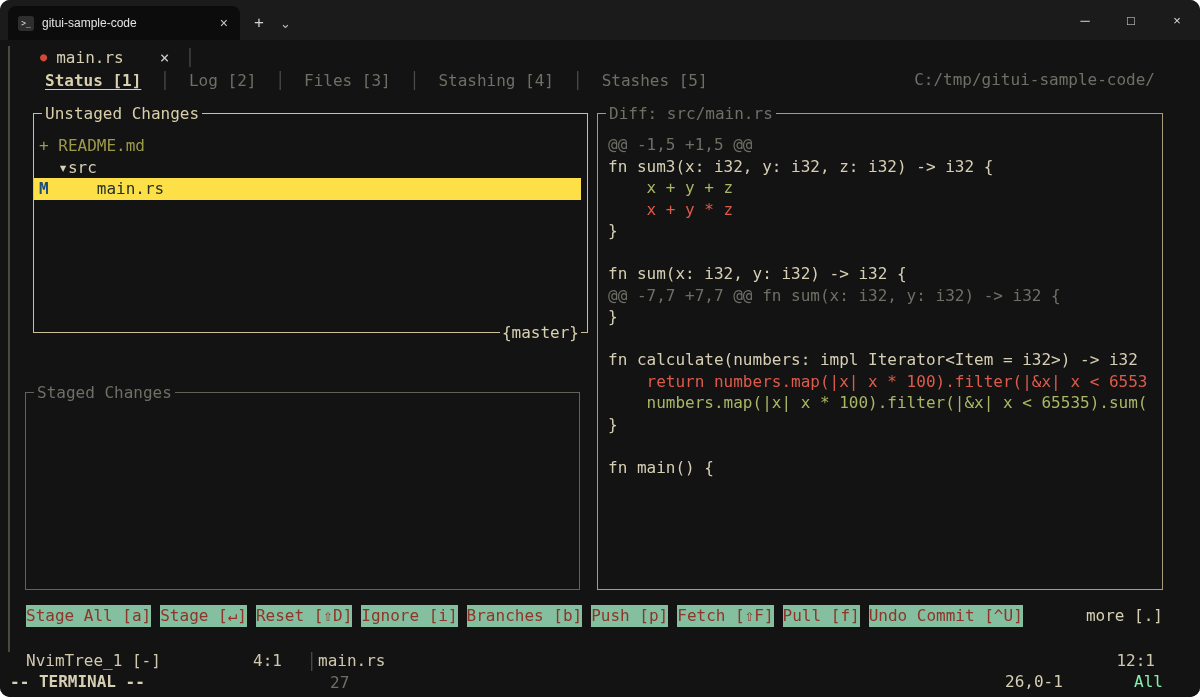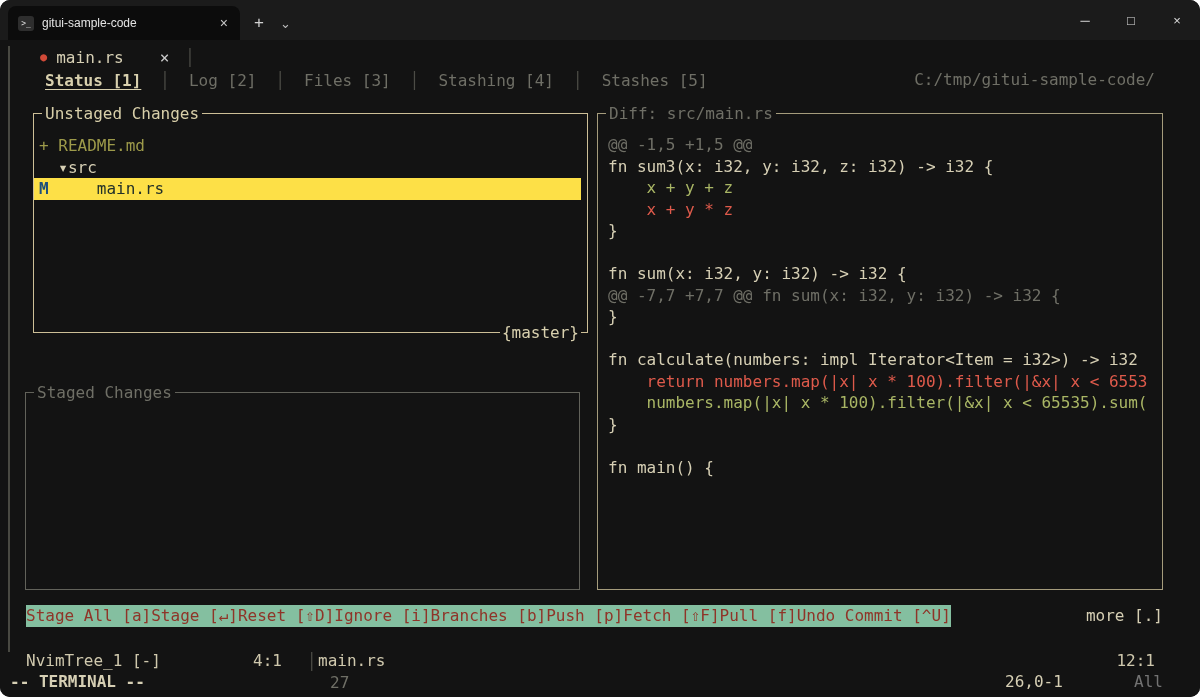--- a/index.html
+++ b/index.html
@@ -72,40 +72,40 @@
   .frow.modified.selected .flabel { color:#233129; }
 
   .dlines { padding:20px 4px 0 10px; }
   .dline { height:21.5px; white-space:pre; overflow:hidden; color:#d6cfb4; }
   .dline.hunk { color:#6f6f66; }
   .dline.removed { color:#de5a4b; }
   .dline.added { color:#a9b665; }
 
   
   .cmdbar { position:absolute; top:565px; left:26px; right:37px; height:21.5px;
-            display:flex; align-items:flex-end; white-space:pre; }
+            display:flex; gap:9px; align-items:flex-end; white-space:pre; }
   .chip { background:#84bfa0; color:#8f3428; }
   .more-cmds { margin-left:auto; color:#d6cfb4; }
 
   
   .glimpse { position:absolute; top:589px; left:0; right:0; height:21.5px; white-space:pre; }
   .glimpse .winsep { position:absolute; left:307px; color:#4c4c46; }
   .glimpse .lnum { position:absolute; left:330px; color:#6f6f66; }
   .glimpse .gcode { position:absolute; left:440px; color:#d6cfb4; }
 
   .statusline { position:absolute; top:610px; left:0; right:0; height:21.5px; color:#cfc8ad; }
   .statusline .sl-a { position:absolute; left:26px; }
   .statusline .sl-b { position:absolute; left:253px; }
   .statusline .sl-c { position:absolute; left:318px; }
   .statusline .sl-d { position:absolute; right:45px; }
 
   .modeline { position:absolute; top:631px; left:0; right:0; height:21.5px; }
   .modeline .mode { position:absolute; left:10px; font-weight:bold; color:#d6cfb4; }
   .modeline .ruler { position:absolute; left:1005px; color:#d6cfb4; }
-  .modeline .scroll { position:absolute; right:37px; color:#737373; }
+  .modeline .scroll { position:absolute; right:37px; color:#86efac; }
 </style>
 </head>
 <body>
 
 <div class="window">
 
   <div class="titlebar">
     <div class="wt-tab">
       <span class="wt-icon">&gt;_</span>
       <span class="wt-tab-title">gitui-sample-code</span>

